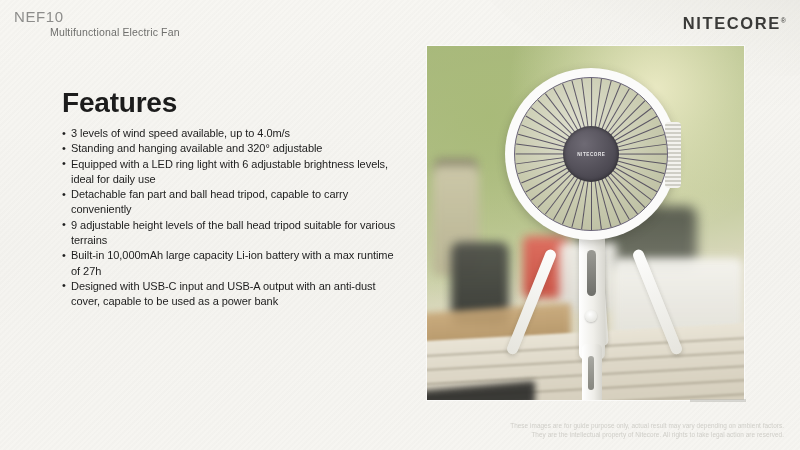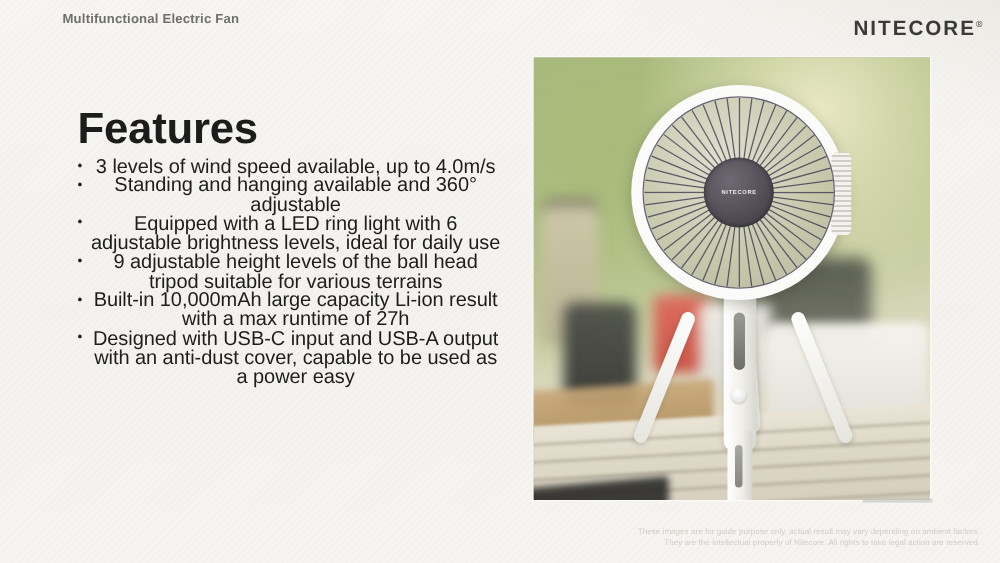--- a/index.html
+++ b/index.html
@@ -30,45 +30,44 @@
     pointer-events:none;
   }
 
   
   .header{position:absolute;left:14px;top:8px;}
   .model{
     font-size:15px;font-weight:400;color:#8d8d8b;letter-spacing:.6px;
     line-height:17px;
   }
   .subtitle{
-    font-size:10.5px;font-weight:bold;color:#6f6f6d;letter-spacing:.15px;
+    font-size:10.5px;font-weight:normal;color:#6f6f6d;letter-spacing:.15px;
     line-height:13px;margin-top:1px;padding-left:36px;
   }
   .brand{
     position:absolute;right:14px;top:14px;
     font-size:16.5px;font-weight:bold;color:#3a3a38;letter-spacing:1.6px;
   }
   .brand sup{font-size:7px;font-weight:normal;vertical-align:super;letter-spacing:0;}
 
   
   .features{position:absolute;left:62px;top:88px;width:340px;}
   .features h1{
-    margin:0 0 8px 0;font-size:35px;font-weight:bold;color:#1c1c1c;
+    margin:0 0 8px 0;font-size:28px;font-weight:bold;color:#1c1c1c;
     letter-spacing:-0.2px;line-height:30px;
   }
   ul.bullets{margin:0;padding:0;list-style:none;}
   ul.bullets li{
     position:relative;
     padding-left:9px;
-    font-size:16px;
+    font-size:11px;
     line-height:15.3px;
     color:#1d1d1d;
     margin-bottom:0px;
     letter-spacing:-0.05px;
-    text-align:center;
   }
   ul.bullets li::before{
     content:"•";
     position:absolute;left:0;top:-0.5px;
     font-size:11px;color:#1d1d1d;
   }
 
   
   .photo{
     position:absolute;left:427px;top:46px;width:317px;height:354px;
@@ -198,36 +197,38 @@
 </style>
 </head>
 <body>
 
 <div id="slide">
 
   <div class="swoosh"></div>
   <div class="swoosh2"></div>
 
   <div class="header">
+    <div class="model">NEF10</div>
     <div class="subtitle">Multifunctional Electric Fan</div>
   </div>
 
   <div class="brand">
     <span>NITECORE</span><sup>®</sup>
   </div>
 
   <div class="features">
     <h1>Features</h1>
     <ul class="bullets">
       <li>3 levels of wind speed available, up to 4.0m/s</li>
-      <li>Standing and hanging available and 360° adjustable</li>
+      <li>Standing and hanging available and 320° adjustable</li>
       <li>Equipped with a LED ring light with 6 adjustable brightness levels, ideal for daily use</li>
+      <li>Detachable fan part and ball head tripod, capable to carry conveniently</li>
       <li>9 adjustable height levels of the ball head tripod suitable for various terrains</li>
-      <li>Built-in 10,000mAh large capacity Li-ion result with a max runtime of 27h</li>
-      <li>Designed with USB-C input and USB-A output with an anti-dust cover, capable to be used as a power easy</li>
+      <li>Built-in 10,000mAh large capacity Li-ion battery with a max runtime of 27h</li>
+      <li>Designed with USB-C input and USB-A output with an anti-dust cover, capable to be used as a power bank</li>
     </ul>
   </div>
 
   <div class="photo">
     <div class="bg"></div>
 
     <div class="prop jarlid"></div>
     <div class="prop jar"></div>
     <div class="prop dark"></div>
     <div class="prop mug"></div>

